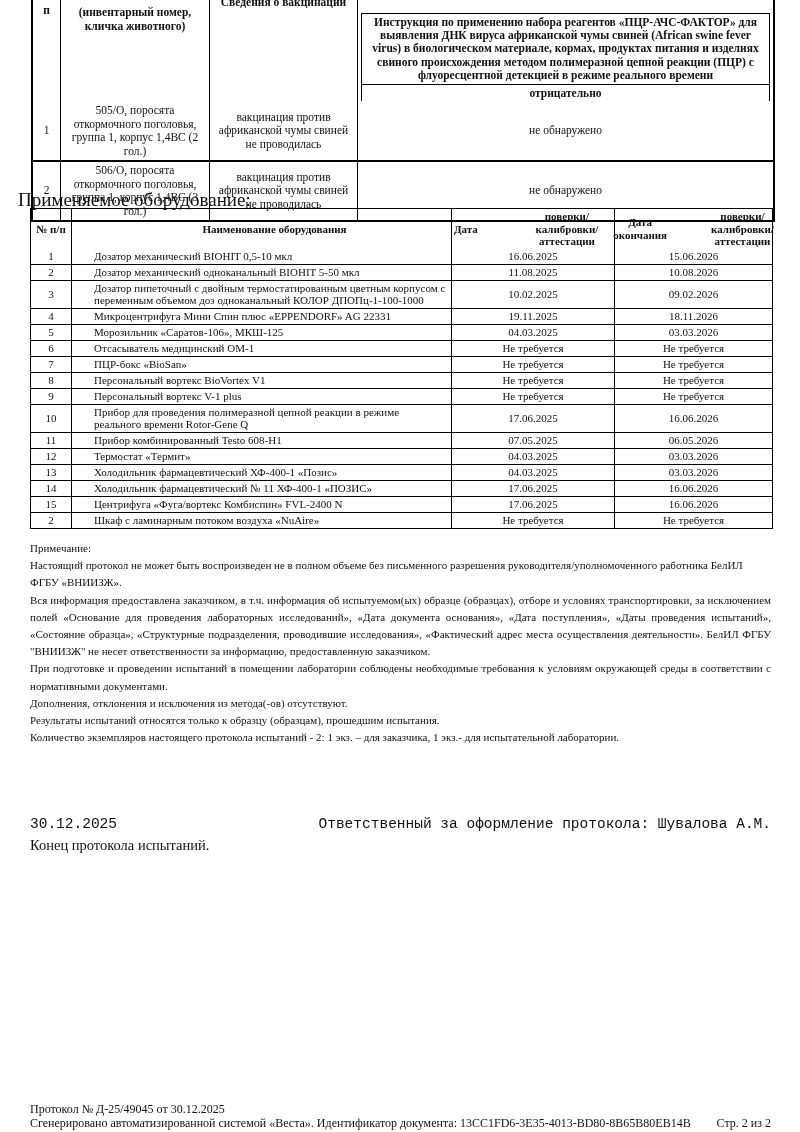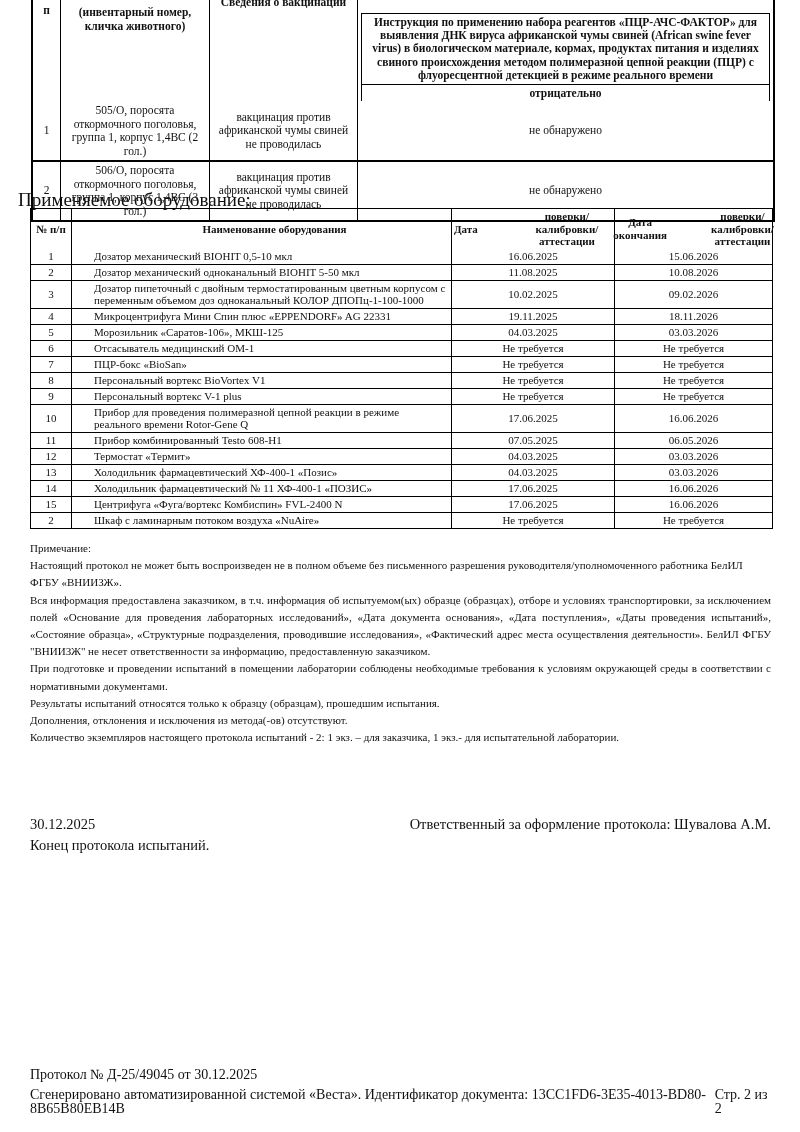--- a/index.html
+++ b/index.html
@@ -52,25 +52,25 @@
   .t2 .e4{width:158px;}
   .t2 .hrow{font-weight:bold;}
   .t2 .hrow .cell{justify-content:center;min-height:30px;padding:1px 2px;gap:44px;}
   .t2 .hrow .e2{align-items:center;text-align:center;padding-left:28px;}
   
   .notes{position:absolute;left:30px;top:540px;width:741px;font-size:11px;line-height:17.2px;}
   .notes p{margin:0;}
   .just{text-align:justify;}
   
   .signoff{position:absolute;left:30px;top:816px;width:741px;font-size:14.5px;line-height:17.2px;}
-  .sign-row{display:flex;justify-content:space-between;}
+  .sign-row{display:flex;justify-content:space-between;font-family:Liberation Mono, monospace;}
   .end-line{margin-top:4px;}
   
-  .footer{position:absolute;left:30px;bottom:16px;width:741px;font-size:14px;line-height:14px;}
-  .footer .f2{display:flex;justify-content:space-between;margin-top:6px;}
+  .footer{position:absolute;left:30px;bottom:2px;width:741px;font-size:12px;line-height:14px;}
+  .footer .f2{display:flex;justify-content:space-between;}
 </style>
 </head>
 <body>
 
 <div class="page">
 
   <div class="t1">
     <div class="row hrow">
       <div class="cell c1">№ п/п</div>
       <div class="cell c2">(инвентарный номер, кличка животного)</div>
@@ -230,22 +230,22 @@
           <div class="cell e4">Не требуется</div>
         </div>
       </div>
   </div>
 
   <div class="notes">
     <p>Примечание:</p>
     <p>Настоящий протокол не может быть воспроизведен не в полном объеме без письменного разрешения руководителя/уполномоченного работника БелИЛ ФГБУ «ВНИИЗЖ».</p>
     <p class="just">Вся информация предоставлена заказчиком, в т.ч. информация об испытуемом(ых) образце (образцах), отборе и условиях транспортировки, за исключением полей «Основание для проведения лабораторных исследований», «Дата документа основания», «Дата поступления», «Даты проведения испытаний», «Состояние образца», «Структурные подразделения, проводившие исследования», «Фактический адрес места осуществления деятельности». БелИЛ ФГБУ "ВНИИЗЖ" не несет ответственности за информацию, предоставленную заказчиком.</p>
     <p class="just">При подготовке и проведении испытаний в помещении лаборатории соблюдены необходимые требования к условиям окружающей среды в соответствии с нормативными документами.</p>
+    <p>Дополнения, отклонения и исключения из метода(-ов) отсутствуют.</p>
     <p>Результаты испытаний относятся только к образцу (образцам), прошедшим испытания.</p>
-    <p>Дополнения, отклонения и исключения из метода(-ов) отсутствуют.</p>
     <p class="just">Количество экземпляров настоящего протокола испытаний - 2: 1 экз. – для заказчика, 1 экз.- для испытательной лаборатории.</p>
   </div>
 
   <div class="signoff">
     <div class="sign-row">
       <span>30.12.2025</span>
       <span>Ответственный за оформление протокола: Шувалова А.М.</span>
     </div>
     <div class="end-line">Конец протокола испытаний.</div>
   </div>

